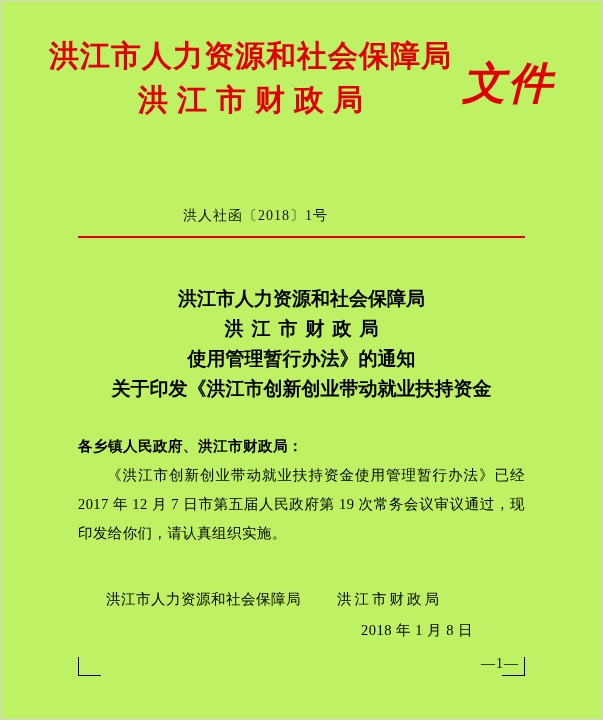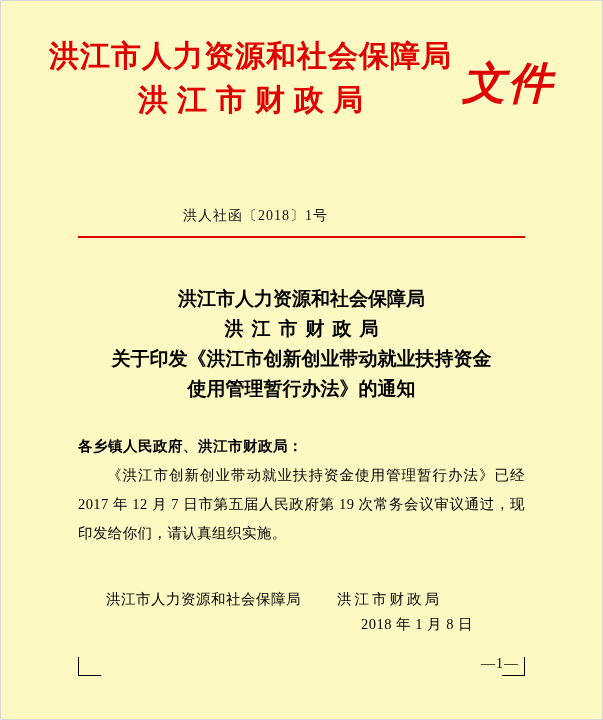--- a/index.html
+++ b/index.html
@@ -9,21 +9,21 @@
   }
   body {
     width: 603px;
     height: 720px;
     font-family: "Liberation Serif", serif;
   }
   .page {
     position: relative;
     width: 603px;
     height: 720px;
-    background: #fef9c3;
+    background: #bef264;
     box-sizing: border-box;
     overflow: hidden;
   }
   
   .viewer-border {
     position: absolute;
     left: 0; top: 0;
     width: 603px; height: 720px;
     border: 1px solid #d6d6d6;
     box-sizing: border-box;
@@ -150,21 +150,21 @@
   .sig-row {
     display: flex;
     justify-content: flex-start;
     padding-left: 28px;
   }
   .sig-left { white-space: nowrap; letter-spacing: 0.5px; }
   .sig-right { white-space: nowrap; letter-spacing: 3px; margin-left: 36px; }
   .sig-date {
     text-align: right;
     padding-right: 52px;
-    margin-top: 6px;
+    margin-top: 12px;
     letter-spacing: 0.5px;
   }
   
   .corner {
     position: absolute;
     width: 22px;
     height: 18px;
     border-color: #000;
     border-style: solid;
   }
@@ -204,22 +204,22 @@
     </div>
   </div>
 
   <div class="doc-number">洪人社函〔2018〕1号</div>
 
   <div class="red-rule"></div>
 
   <div class="title-block">
     <div class="title-line">洪江市人力资源和社会保障局</div>
     <div class="title-line spaced">洪江市财政局</div>
+    <div class="title-line">使用管理暂行办法》的通知</div>
     <div class="title-line">关于印发《洪江市创新创业带动就业扶持资金</div>
-    <div class="title-line">使用管理暂行办法》的通知</div>
   </div>
 
   <div class="body-block">
     <div class="salutation">各乡镇人民政府、洪江市财政局：</div>
     <div class="para">《洪江市创新创业带动就业扶持资金使用管理暂行办法》已经 2017 年 12 月 7 日市第五届人民政府第 19 次常务会议审议通过，现印发给你们，请认真组织实施。</div>
   </div>
 
   <div class="signature">
     <div class="sig-row">
       <span class="sig-left">洪江市人力资源和社会保障局</span>

